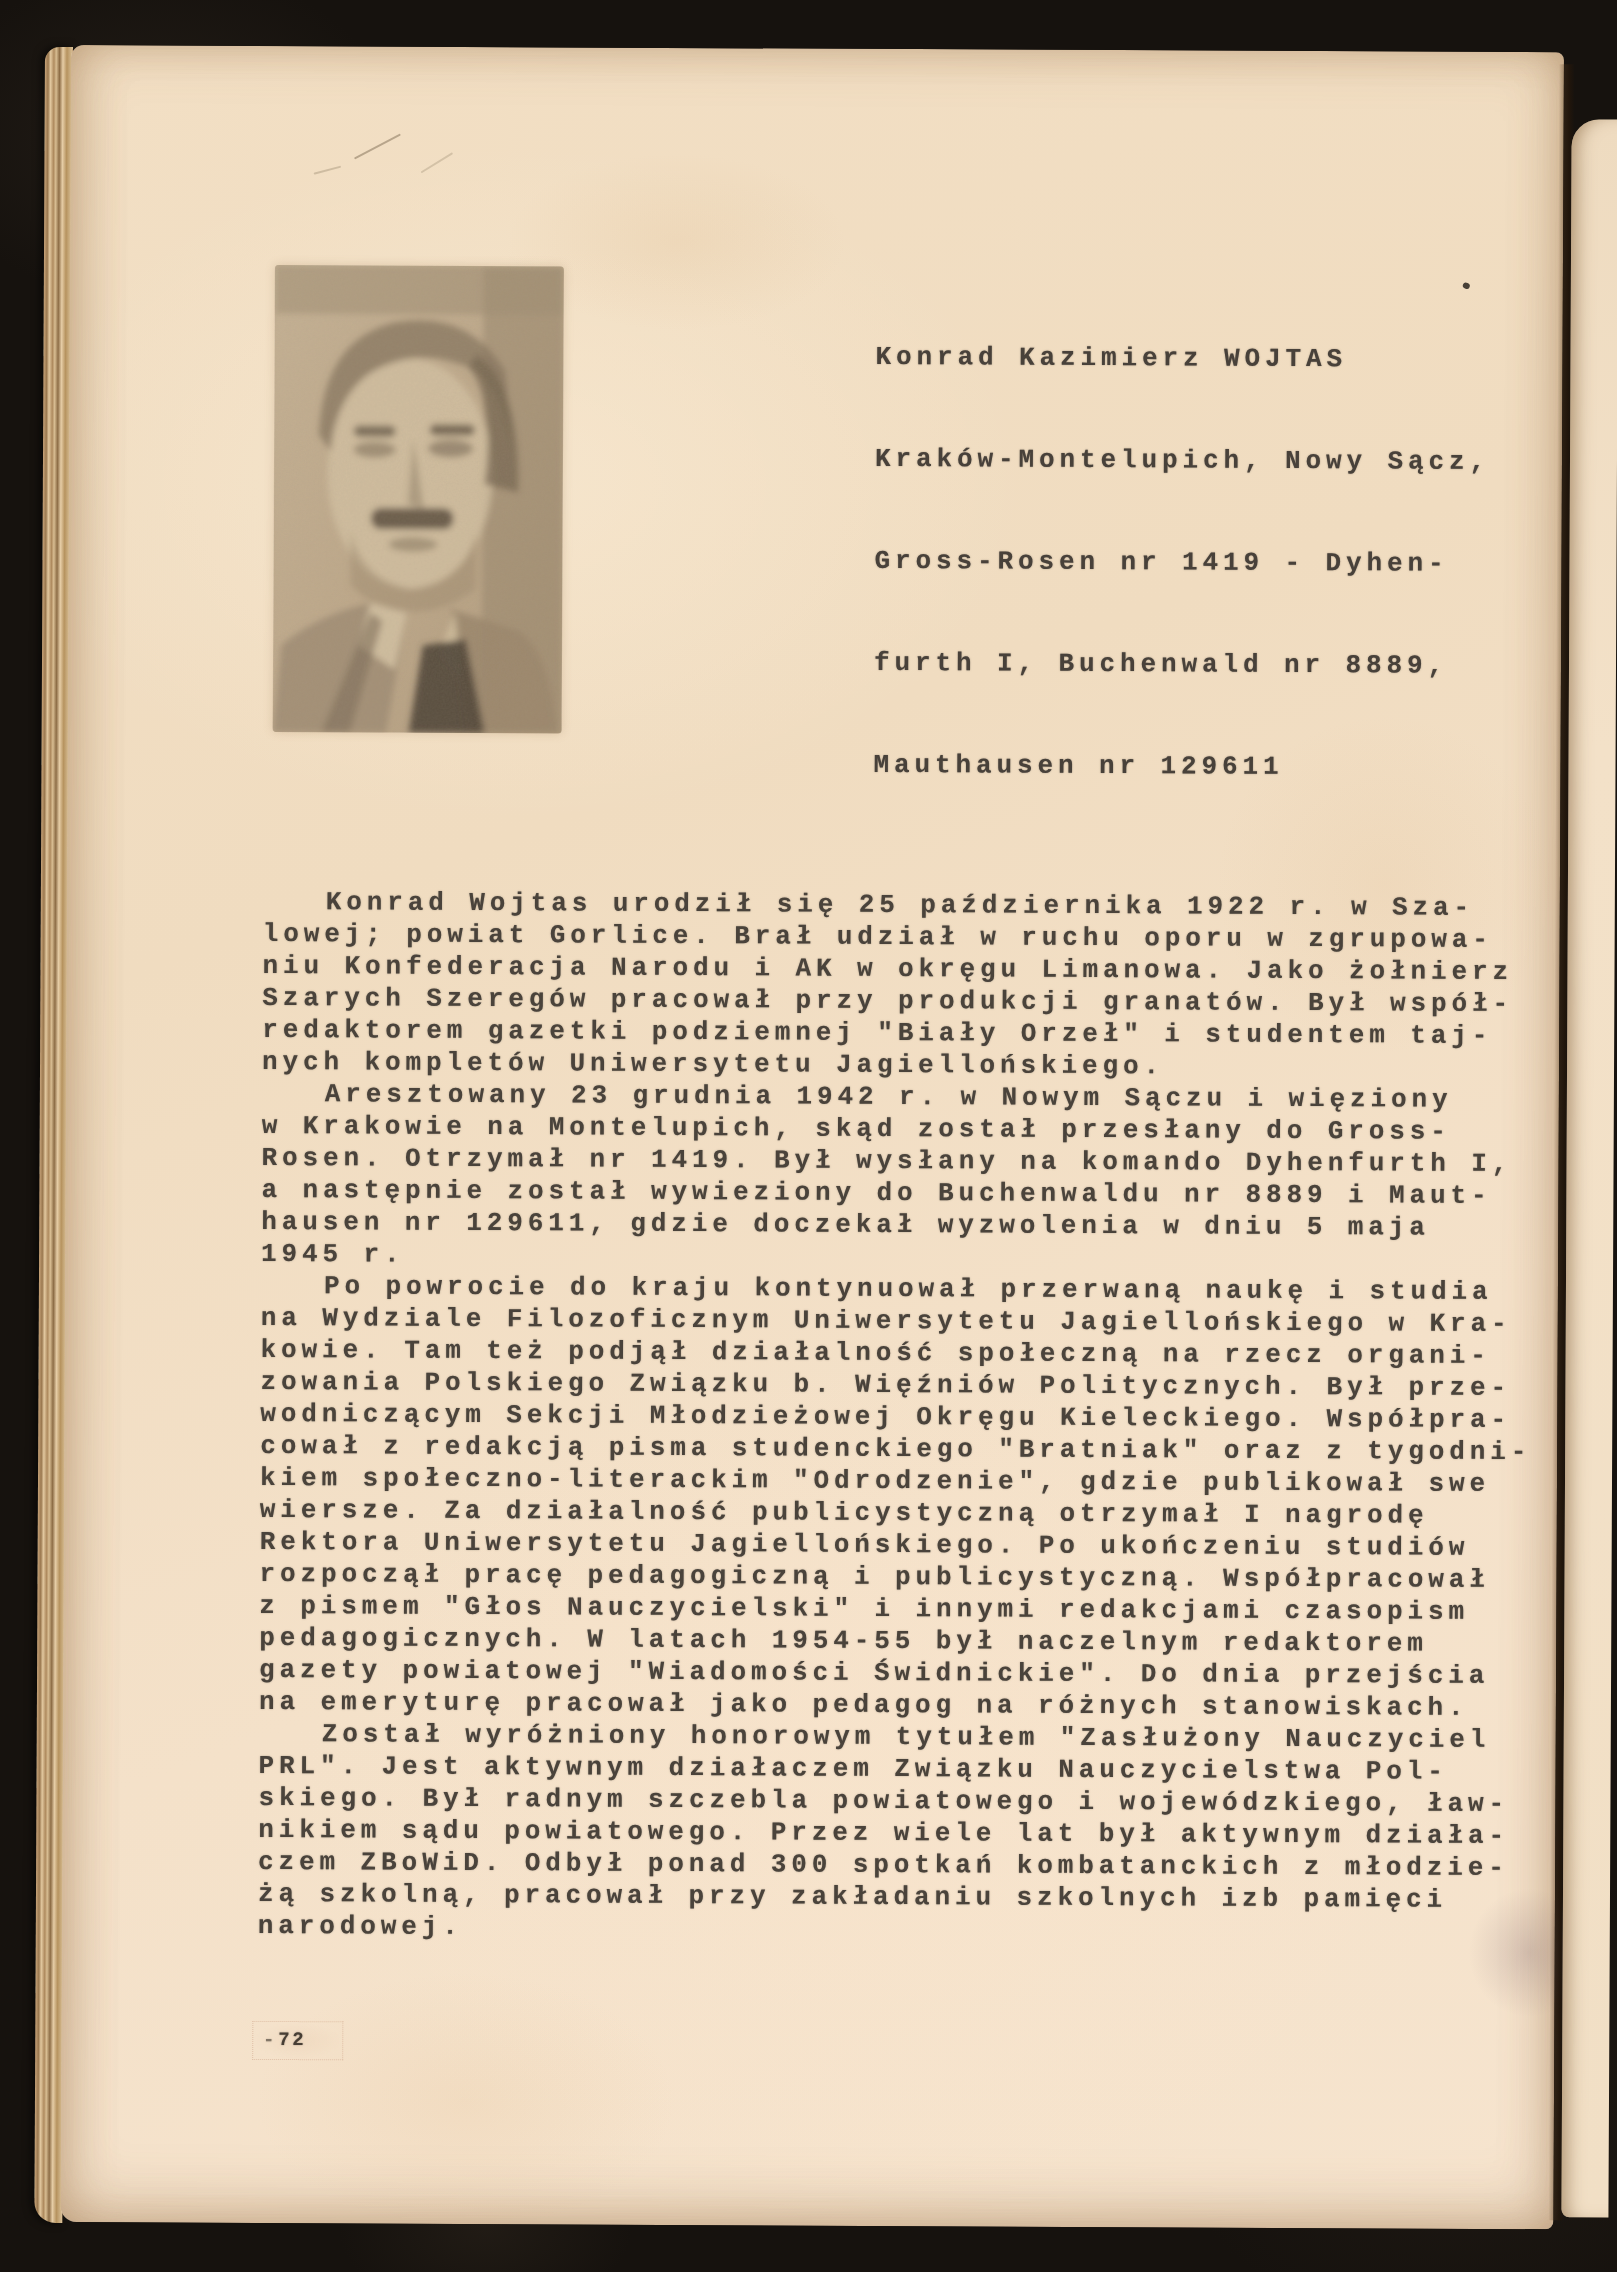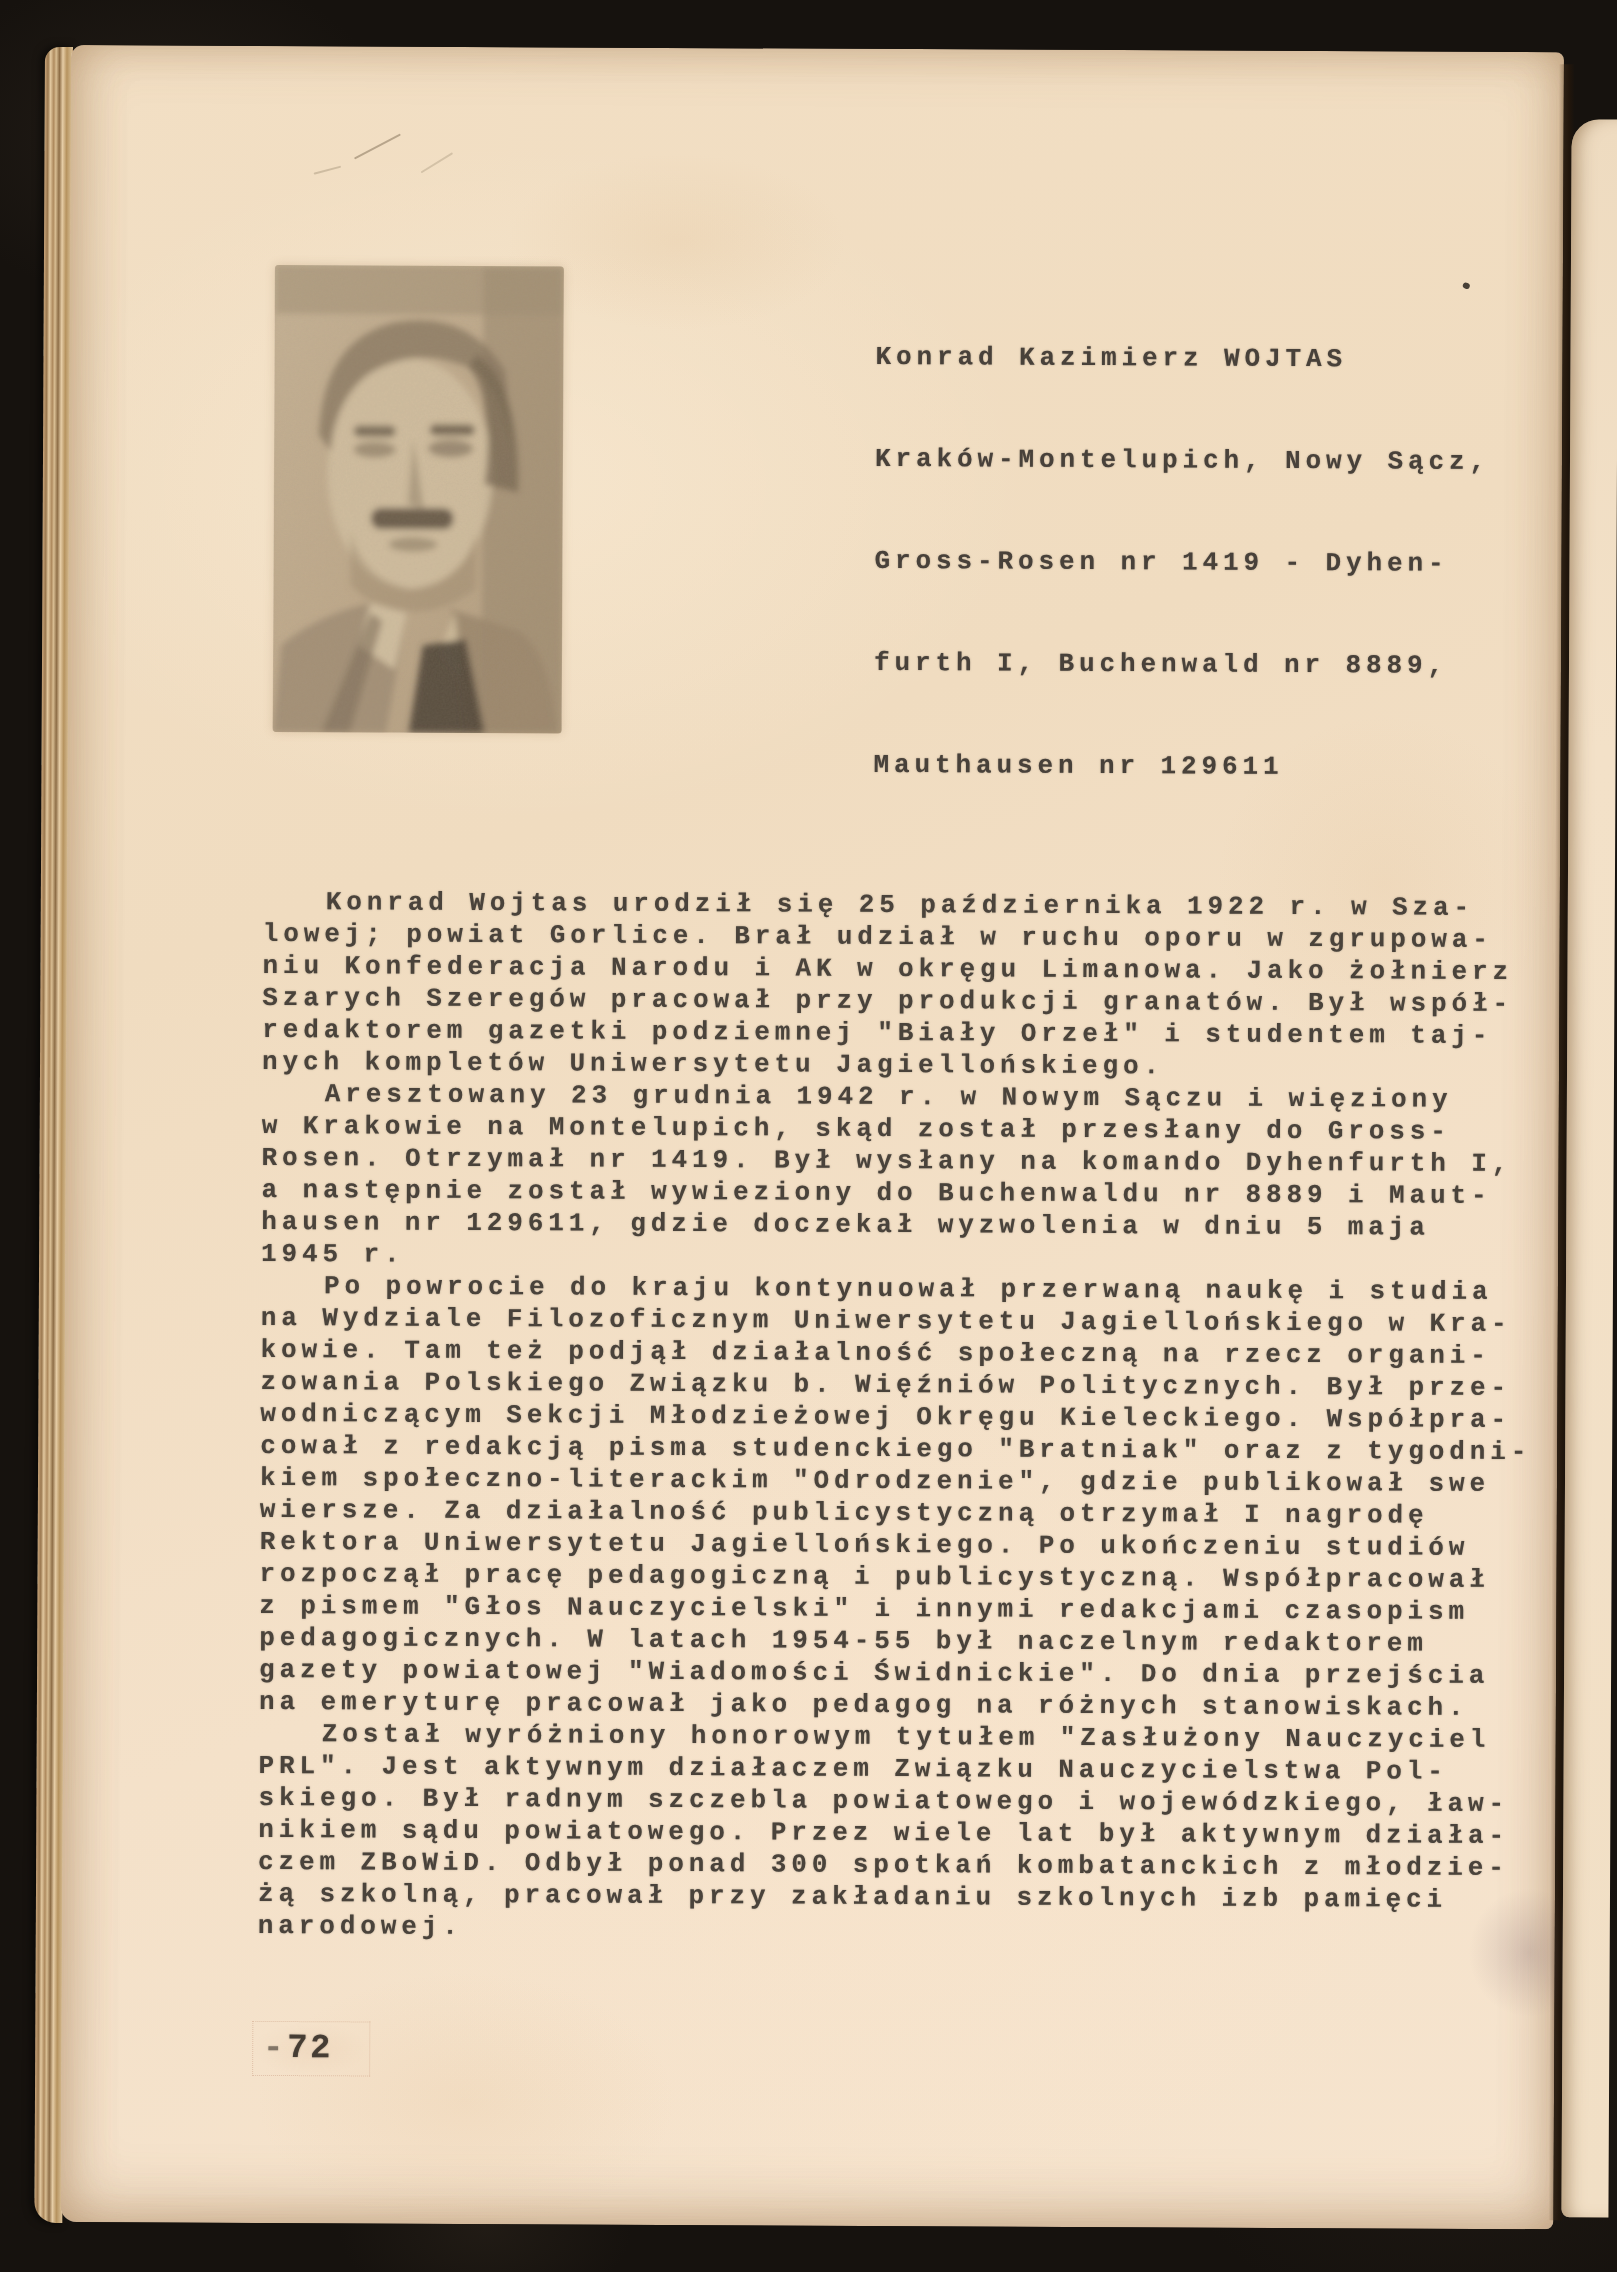--- a/index.html
+++ b/index.html
@@ -108,21 +108,21 @@
     white-space: pre;
     text-indent: 63px;
   }
   
   .pagenum-stamp {
     position: absolute;
     left: 191px; top: 1975px;
     padding: 6.5px 36px 8px 9.7px;
     border: 1.6px dotted rgba(170,105,75,0.28);
     color: rgba(58,50,42,0.88);
-    font-size: 34px;
+    font-size: 19px;
     font-weight: 700;
     letter-spacing: 2.4px;
     text-shadow: 0 0 1.6px rgba(58,50,42,0.5);
     background: radial-gradient(closest-side, rgba(200,150,110,0.10), transparent);
     font-family: Liberation Mono, monospace;
   }
   .pagenum-stamp .pn-mark { opacity: 0.65; margin-right: 1.6px; }
 
   
   .gutter {

